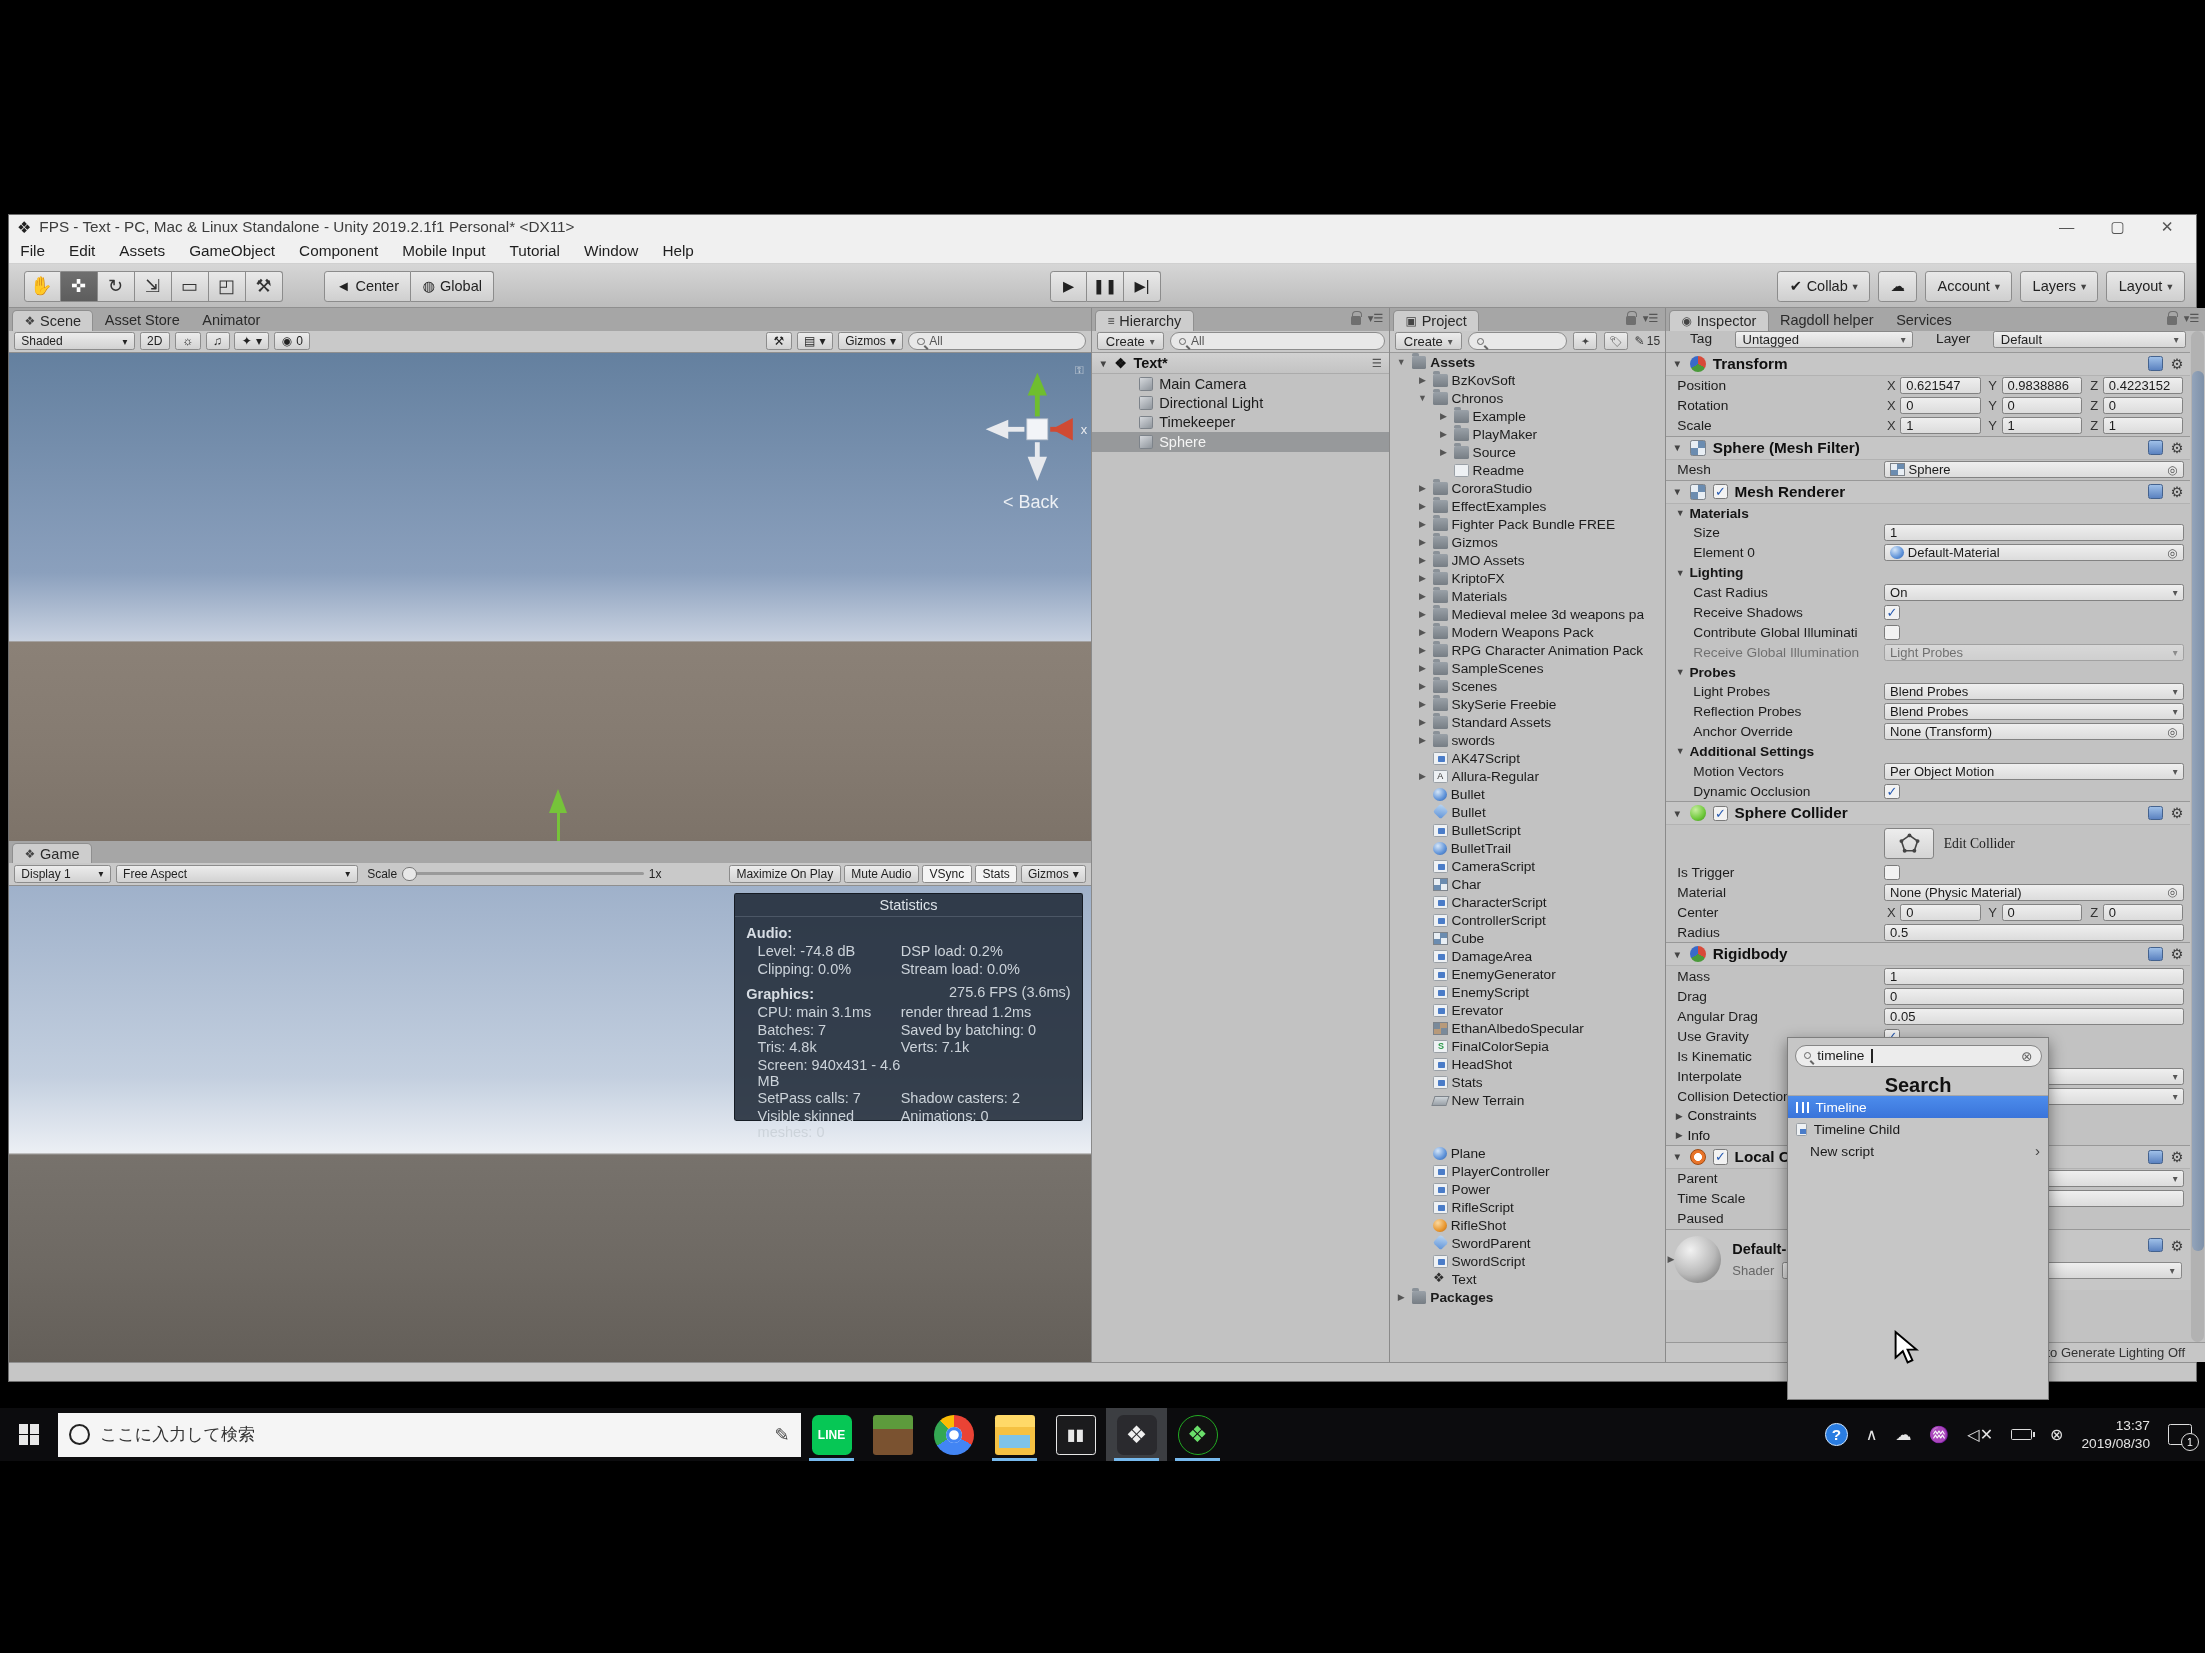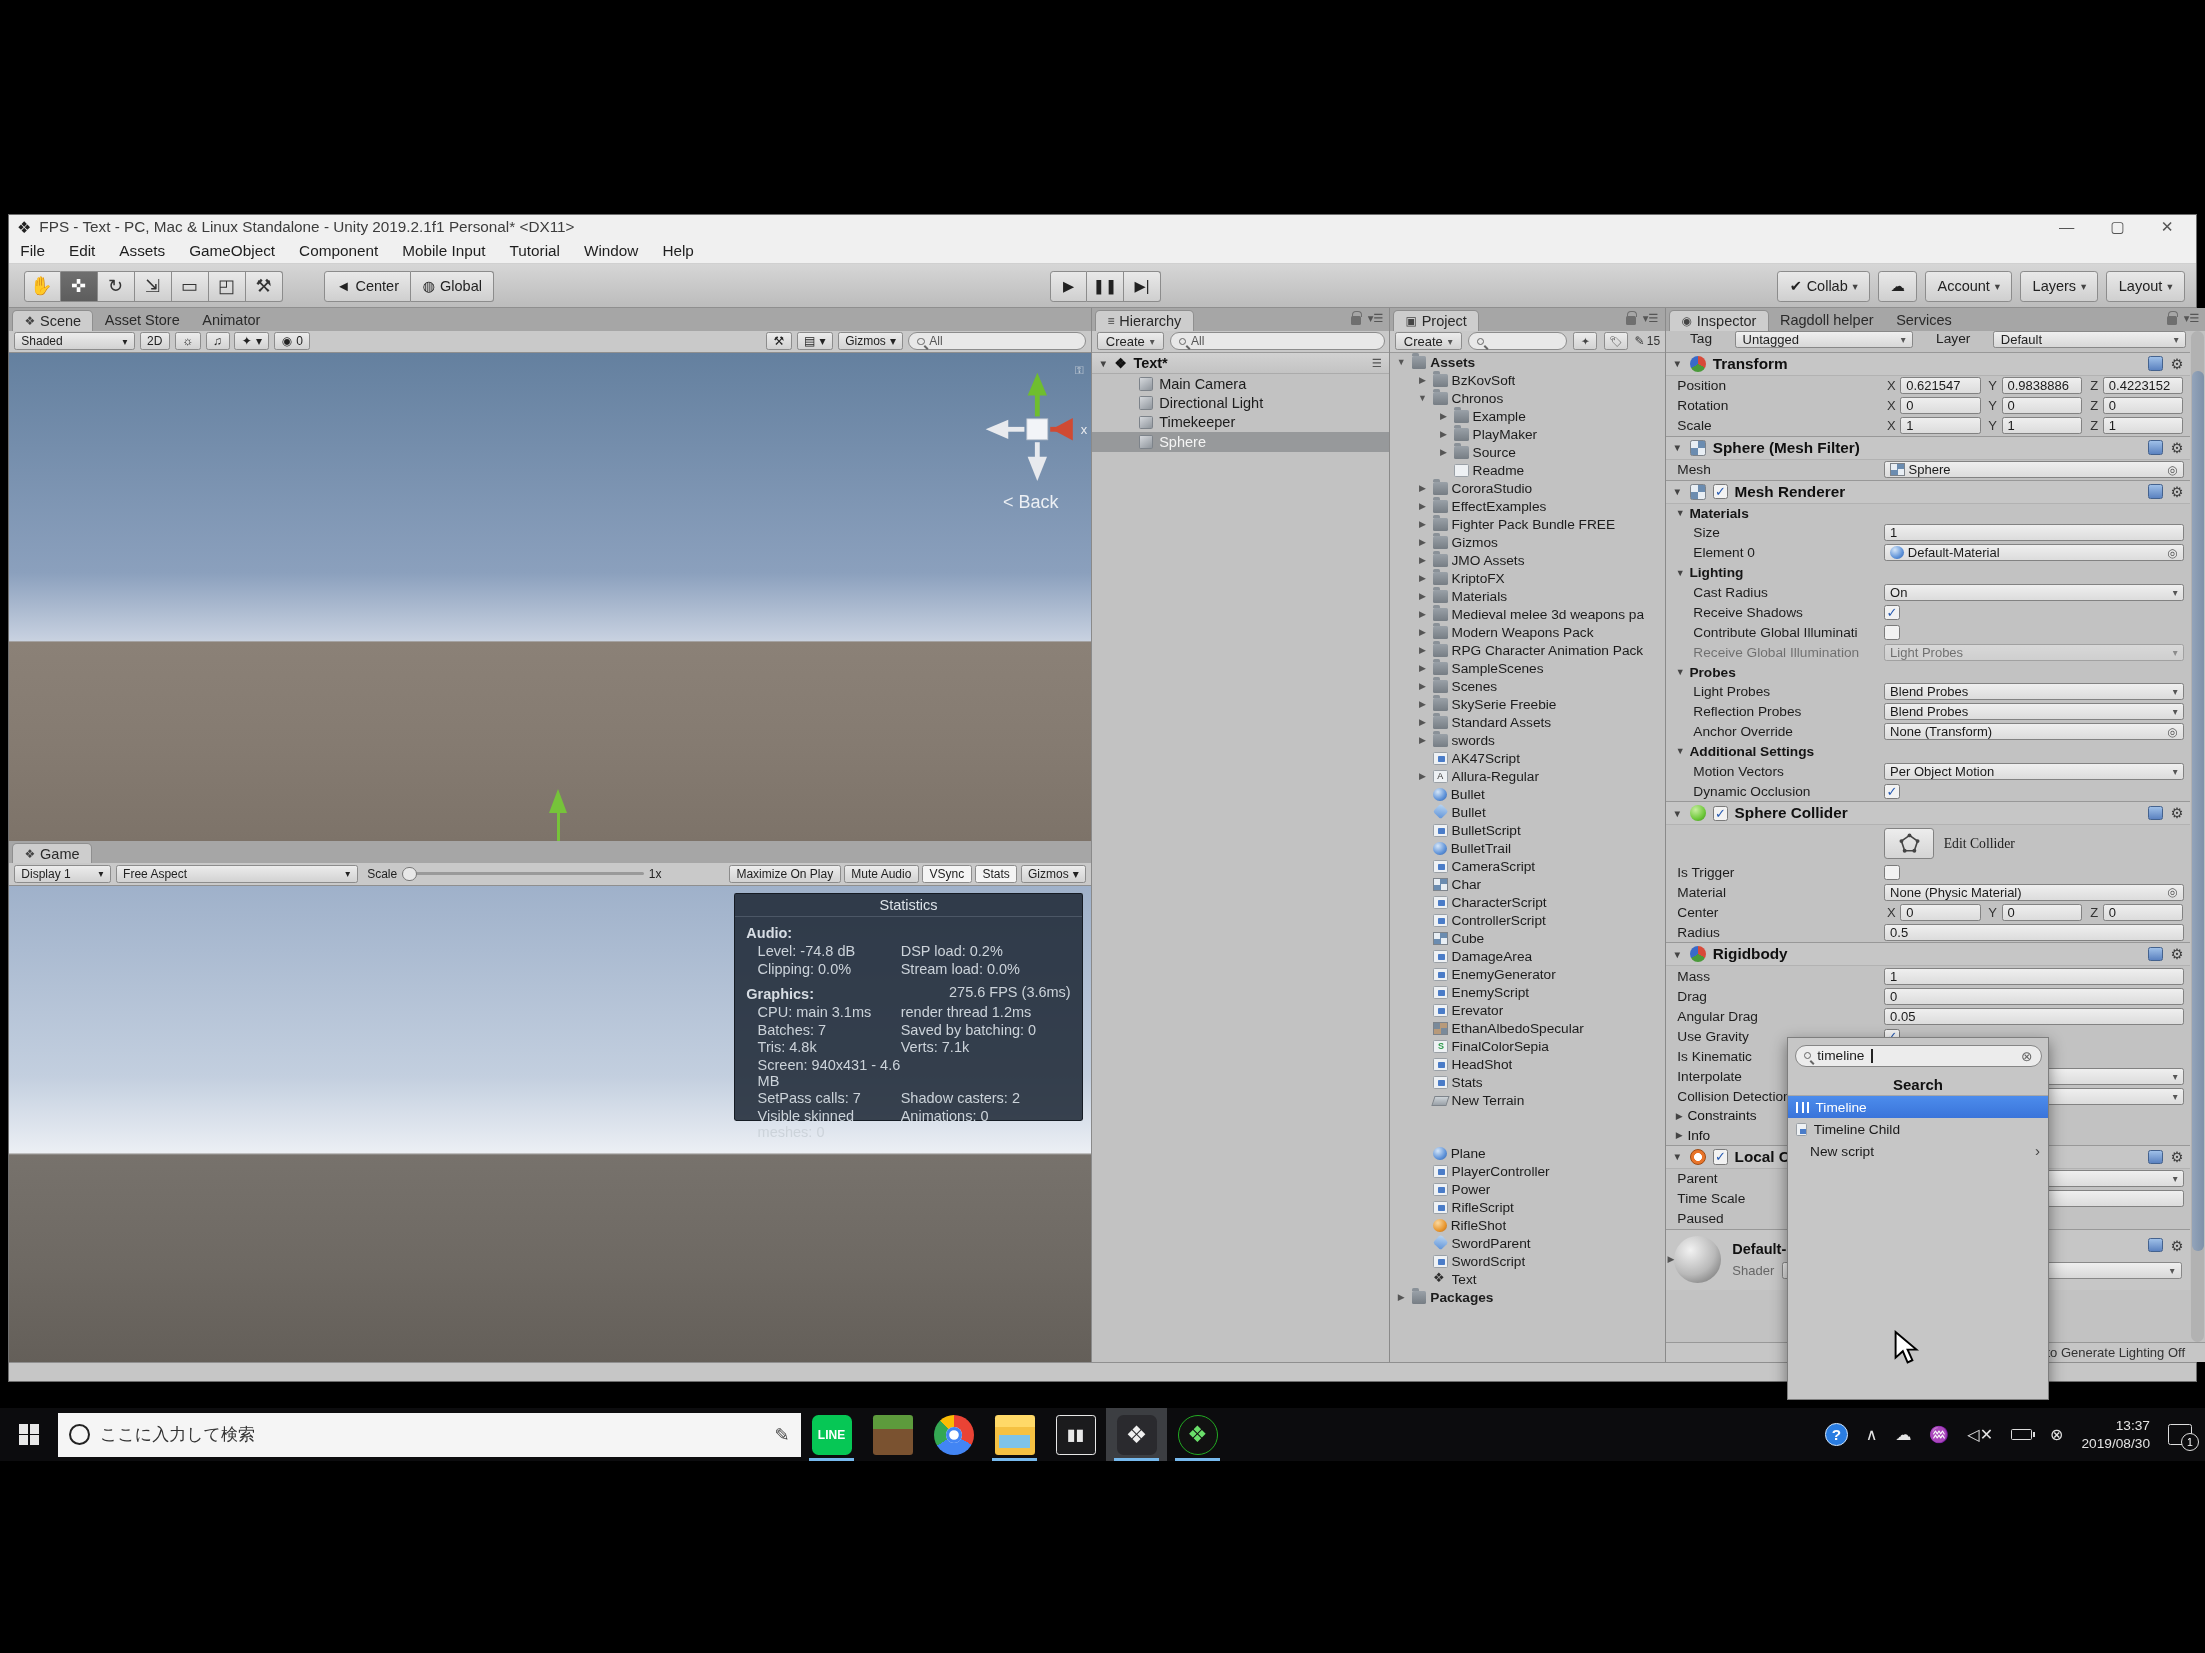--- a/index.html
+++ b/index.html
@@ -149,21 +149,21 @@
   #matpreview .rico { position:absolute; right:6.5px; top:8px; display:flex; gap:8px; }
   #insp-scroll { position:absolute; right:1.6px; top:22.6px; bottom:19.4px; width:13px; background:#b2b2b2; border-radius:6.5px; }
   #insp-thumb { position:absolute; left:0.8px; top:40px; width:11.3px; height:880px; background:linear-gradient(90deg,#93a4ba,#7e91a9); border-radius:5.7px; }
   #insp-status { position:absolute; left:0; right:0; bottom:0; height:19.4px; background:#c6c6c6; border-top:0.8px solid #989898; font-size:13px; color:#333; display:flex; align-items:center; justify-content:flex-end; padding-right:21px; }
 
   
   #popup { position:absolute; left:1787px; top:1037px; width:262px; height:363px; background:#c6c6c6; border:0.8px solid #7e7e7e; box-shadow:0 4.8px 14.5px rgba(0,0,0,.45); z-index:60; }
   #popup .psearch { margin:6.5px; height:22.6px; background:#ececec; border:0.8px solid #868686; border-radius:11.3px; display:flex; align-items:center; padding:0 8px; gap:6.5px; font-size:13.7px; color:#1a1a1a; }
   .caret { width:1.6px; height:14.5px; background:#222; }
   .pclear { margin-left:auto; color:#666; font-size:13.7px; }
-  #popup .phead { height:22.6px; text-align:center; font-size:15px; font-weight:bold; color:#111; border-bottom:0.8px solid #a8a8a8; line-height:22.6px; }
+  #popup .phead { height:22.6px; text-align:center; font-size:20px; font-weight:bold; color:#111; border-bottom:0.8px solid #a8a8a8; line-height:22.6px; }
   .pitem { height:22px; display:flex; align-items:center; gap:6.5px; padding:0 8px; font-size:13.7px; color:#1a1a1a; }
   .pitem.sel { background:linear-gradient(#4c8cec,#3a74da); color:#fff; }
   .pitem .sub { margin-left:auto; font-size:15.3px; color:#444; }
   .tl-ico { width:13px; height:11.3px; background:repeating-linear-gradient(90deg,#fff 0 2.4px,transparent 2.4px 5.7px); flex:none; }
   .pitem:not(.sel) .tl-ico { background:repeating-linear-gradient(90deg,#667 0 2.4px,transparent 2.4px 5.7px); }
   .sc-ico { width:11.3px; height:13px; background:#eef1f4; border:0.8px solid #9aa0a6; border-radius:1.6px; position:relative; flex:none; }
   .sc-ico::after { content:""; position:absolute; right:0.8px; bottom:0.8px; width:5.7px; height:4.8px; background:#4a7cc8; }
 
   
   #winstatus { position:absolute; left:0; bottom:0; width:100%; height:19.4px; background:#c6c6c6; border-top:0.8px solid #8f8f8f; }

